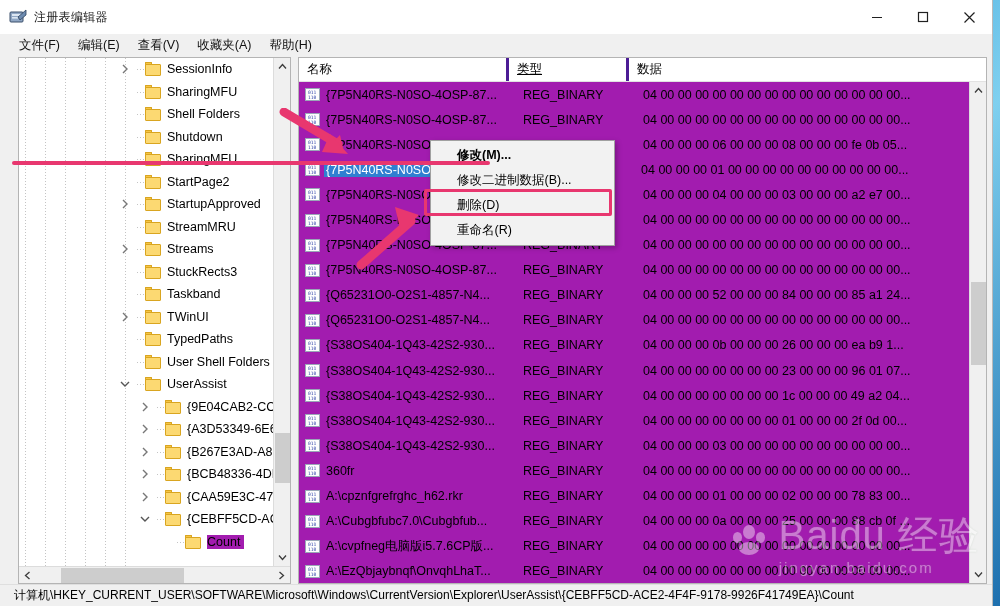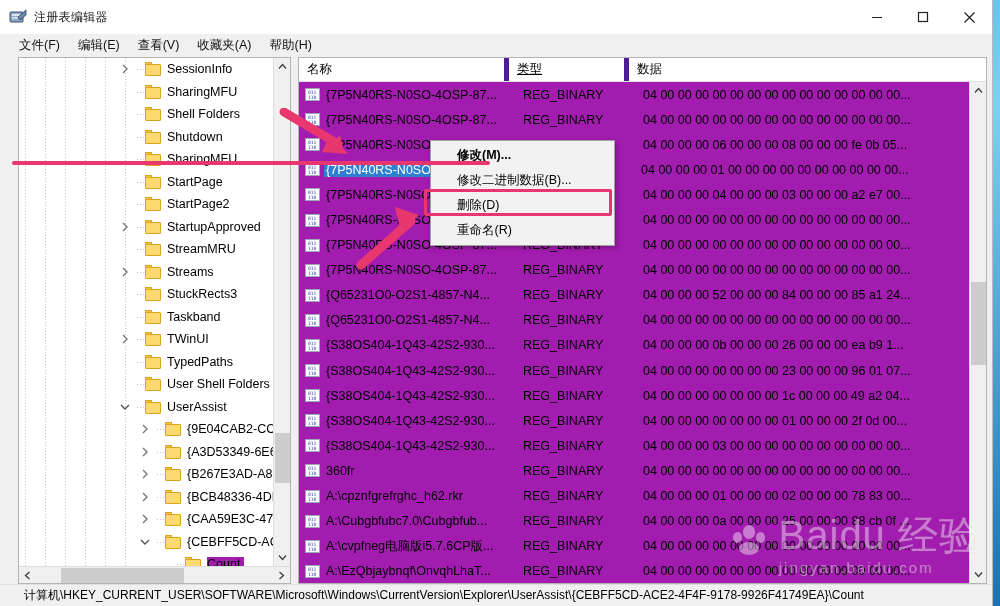--- a/index.html
+++ b/index.html
@@ -95,21 +95,21 @@
   .hsb-arrow { width:17px; height:17px; display:flex; align-items:center; justify-content:center; }
   .hsb-thumb { position:absolute; top:1px; height:15px; background:#cdcdcd; }
 
   
   #list-head {
     height:24px; background:#ffffff; display:flex; flex:0 0 auto;
     border-bottom:1px solid #e2e2e2; position:relative; z-index:2;
   }
   .lh {
     font-size:12.5px; color:#000; display:flex; align-items:center;
-    padding-left:8px; border-right:5px solid #4c1d95; background:#fff;
+    padding-left:8px; border-right:3px solid #4c1d95; background:#fff;
   }
   #lh-name { width:210px; }
   #lh-type { width:120px;text-decoration:underline; }
   #lh-data { flex:1 1 auto; border-right:none; }
   #list-body-wrap { flex:1 1 auto; display:flex; min-height:0; }
   #list-rows {
     flex:1 1 auto; background:#a21caf; position:relative; overflow:hidden;
   }
   .lrow {
     height:25.1px; display:flex; align-items:center; font-size:12.5px; color:#000;
@@ -118,21 +118,21 @@
   .vicon { width:15px; height:13px; flex:0 0 auto; margin-left:6px; margin-right:6px; position:relative; }
   .c-name { width:197px; overflow:hidden; }
   .c-type { width:120px; }
   .c-data { flex:1 1 auto; }
   .lrow.sel .c-name {
     background:#2f7fd1; color:#fff; padding-left:2px; margin-left:-2px;
   }
   
   #statusbar {
     height:22px; background:#f0f0f0; display:flex; align-items:center;
-    padding-left:24px; font-size:12px; color:#000; flex:0 0 auto;
+    padding-left:14px; font-size:12px; color:#000; flex:0 0 auto;
     border-top:1px solid #dfdfdf; white-space:nowrap; overflow:hidden;
   }
   
   #ctxmenu {
     position:absolute; left:430px; top:140px; width:185px;
     background:#f2f2f2; border:1px solid #a0a0a0;
     box-shadow:2px 2px 5px rgba(0,0,0,.25); z-index:40;
     padding:2px 0;
   }
   .ctx-item {
@@ -267,30 +267,20 @@
             </div>
             <div class="tree-row">
               <span style="width: 98px; flex: 0 0 auto;"></span>
               <span class="twisty"></span>
               <span class="elbow"></span>
               <span class="folder">
                 <span class="tab"></span>
                 <span class="body"></span>
               </span>
               <span class="tree-label">SharingMFU</span>
-            </div>
-            <div class="tree-row">
-              <span style="width: 98px; flex: 0 0 auto;"></span>
-              <span class="twisty"></span>
-              <span class="elbow"></span>
-              <span class="folder">
-                <span class="tab"></span>
-                <span class="body"></span>
-              </span>
-              <span class="tree-label">StartPage</span>
             </div>
             <div class="tree-row">
               <span style="width: 98px; flex: 0 0 auto;"></span>
               <span class="twisty"></span>
               <span class="elbow"></span>
               <span class="folder">
                 <span class="tab"></span>
                 <span class="body"></span>
               </span>
               <span class="tree-label">StartPage2</span>

